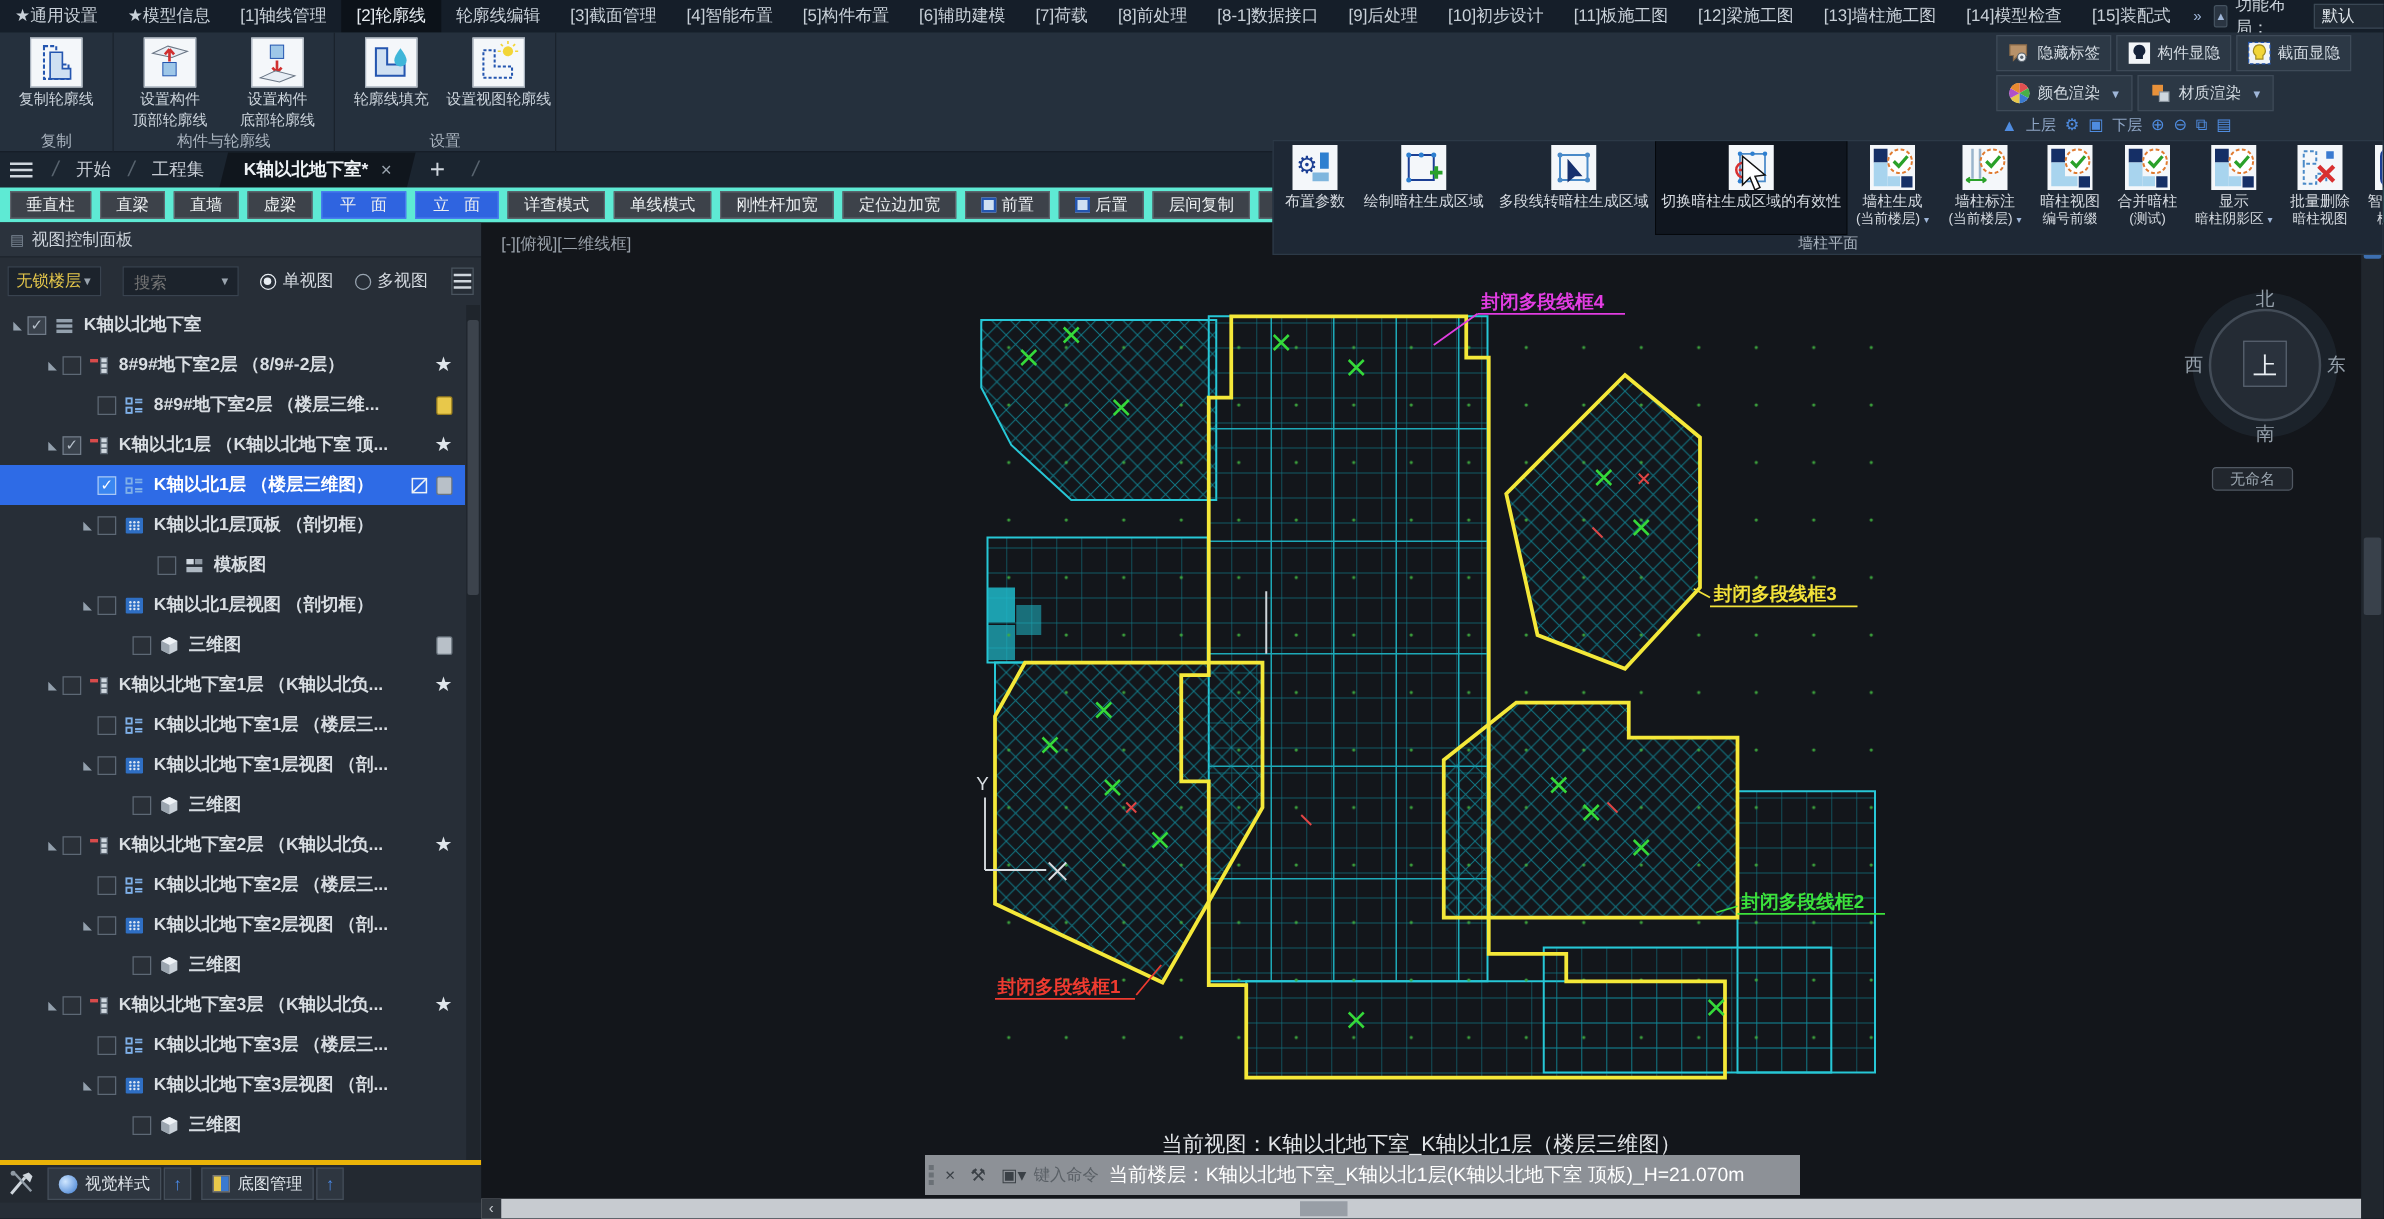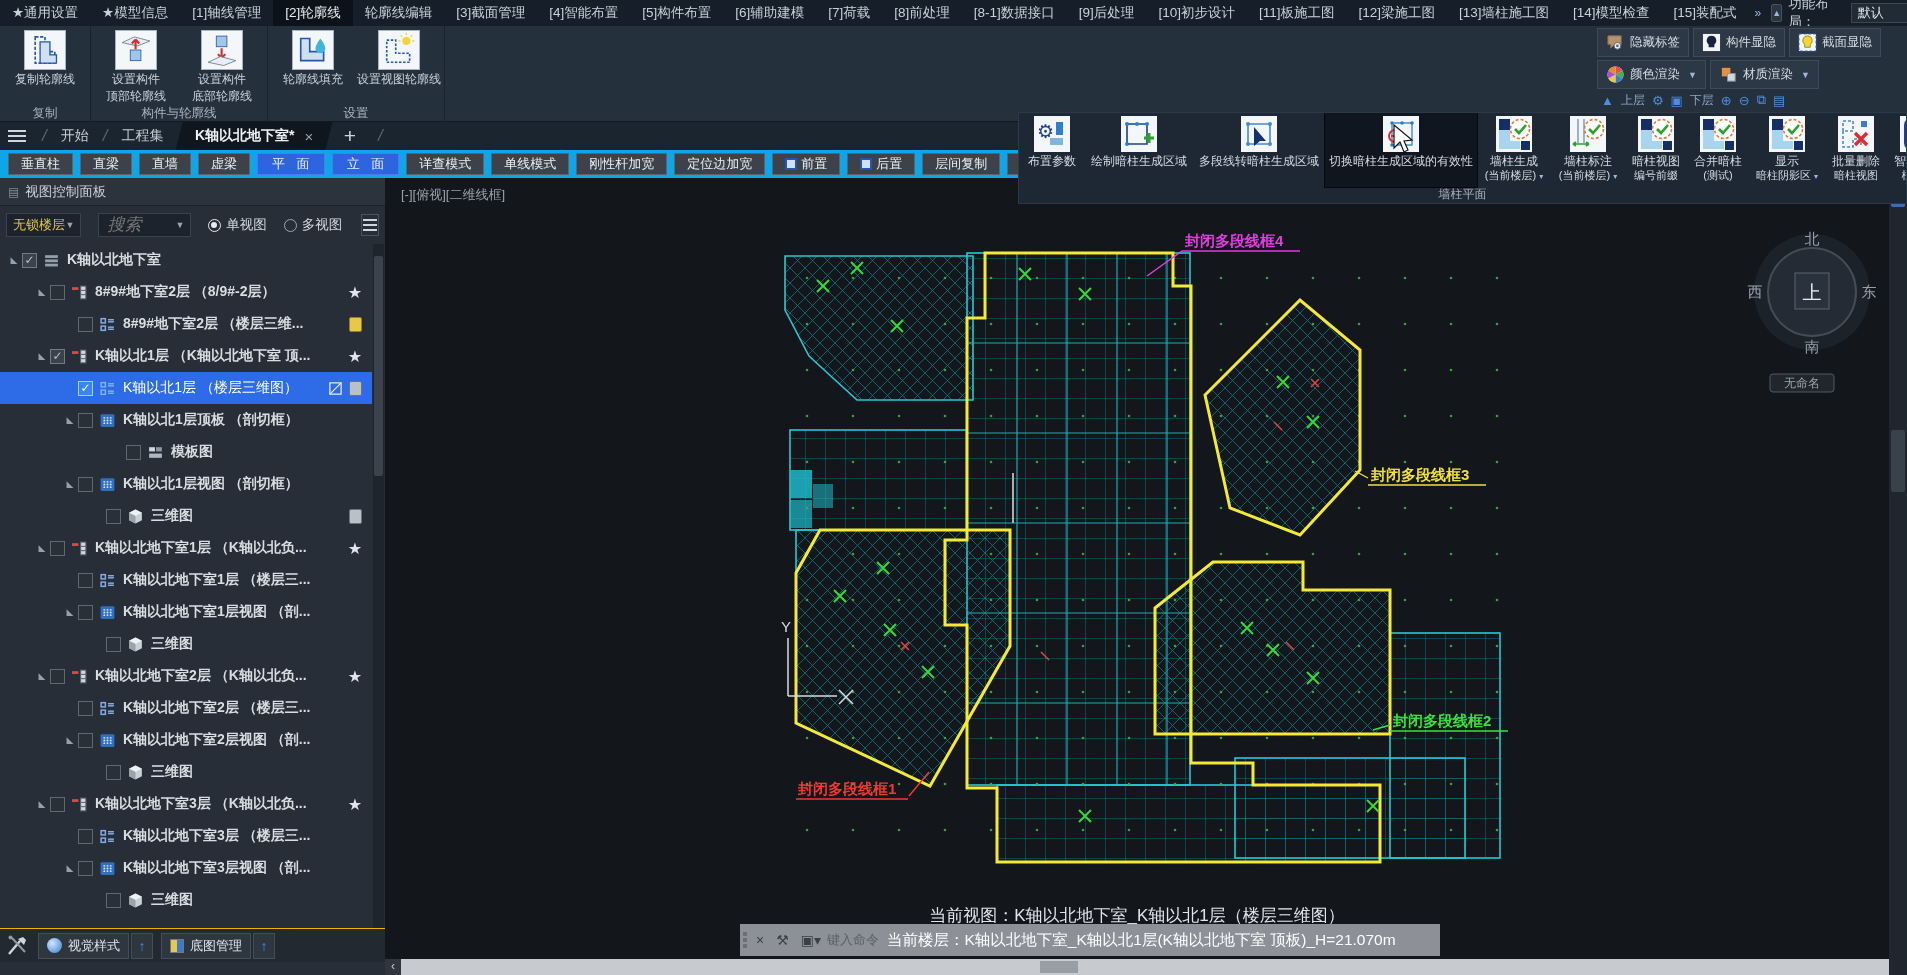--- a/index.html
+++ b/index.html
@@ -41,21 +41,21 @@
   #hamb i{display:block;width:18px;height:2px;background:#cfd6dd;}
   .tab-slash{color:#58646f;font-size:17px;padding:0 8px;font-style:italic;}
   .tab-plain{padding:0 6px;white-space:nowrap;}
   #tab-active{display:flex;align-items:center;background:#10161d;height:28px;padding:0 16px;margin-left:10px;transform:skewX(-14deg);}
   #tab-active>div{transform:skewX(14deg);display:flex;align-items:center;gap:10px;}
   #tab-active .tname{color:#eef2f6;font-weight:bold;white-space:nowrap;}
   #tab-active .tclose{color:#9aa4ae;font-size:15px;}
   #tab-add{color:#cfd6dd;font-size:21px;padding:0 14px;}
 
   
-  #toolbar{position:absolute;left:0;top:150px;width:1907px;height:28px;background:#0ea5e9;display:flex;align-items:center;gap:7px;padding-left:8px;}
+  #toolbar{position:absolute;left:0;top:150px;width:1907px;height:28px;background:#5eead4;display:flex;align-items:center;gap:7px;padding-left:8px;}
   .tb-btn{height:22px;background:#3d424a;border:1px solid #5e646c;color:#eceff1;font-size:13px;display:flex;align-items:center;padding:0 12px;white-space:nowrap;gap:4px;}
   .tb-btn.blue{background:#2f64e0;border-color:#4a7cf0;letter-spacing:4px;padding:0 10px 0 14px;}
   .tb-sq{width:12px;height:12px;background:#cfe0f2;border:2px solid #2456b0;display:inline-block;}
 
   
   #wcpanel{position:absolute;left:1018px;top:112px;width:889px;height:92px;background:#1e2835;border:1px solid #2c3947;z-index:40;overflow:hidden;display:flex;flex-direction:column;}
   #wcp-row{display:flex;flex:1;}
   .wcp-btn{display:flex;flex-direction:column;align-items:center;padding-top:3px;cursor:default;flex:0 0 auto;}
   .wcp-btn.hover{background:#10161f;outline:1px solid #05080c;}
   .wcp-btn .tile{width:36px;height:36px;background:#f4f7fa;display:flex;align-items:center;justify-content:center;}
@@ -67,50 +67,50 @@
 
   
   #sidebar{position:absolute;left:0;top:178px;width:385px;height:797px;background:#272e37;}
   #sb-title{height:28px;background:#2b333d;border-bottom:1px solid #1c232b;color:#ccd3da;font-size:13.5px;display:flex;align-items:center;padding-left:8px;gap:6px;}
   #sb-title .ticn{color:#7e8a96;font-size:12px;}
   #sb-filter{height:38px;display:flex;align-items:center;padding:0 6px;gap:17px;}
   .sb-combo{height:24px;background:#1c232c;border:1px solid #39434f;display:flex;align-items:center;padding:0 6px;font-size:13px;}
   #combo-floor{width:100px;color:#e6c84b;}
   .sb-combo .caret{margin-left:auto;color:#9aa4ae;font-size:9px;}
   #combo-search{width:104px;}
-  #combo-search input{background:transparent;border:none;outline:none;color:#9aa4ae;width:70px;font-size:17px;font-style:italic;}
+  #combo-search input{background:transparent;border:none;outline:none;color:#9aa4ae;width:70px;font-size:13px;}
   .sb-radio{display:flex;align-items:center;gap:5px;color:#d5dae0;font-size:13.5px;white-space:nowrap;}
   .rdot{width:13px;height:13px;border-radius:50%;border:1.5px solid #9aa6b2;display:inline-block;position:relative;}
   .rdot.on{border-color:#e8edf2;}
   .rdot.on:after{content:"";position:absolute;left:2.2px;top:2.2px;width:6px;height:6px;border-radius:50%;background:#e8edf2;}
   #sb-ham{margin-left:2px;width:24px;height:22px;border:1px solid #4a545f;display:flex;flex-direction:column;gap:3px;align-items:center;justify-content:center;}
   #sb-ham i{width:14px;height:2px;background:#cfd6dd;display:block;}
 
   #tree{position:absolute;left:0;top:66px;width:372px;height:684px;overflow:hidden;}
   .trow{height:32px;display:flex;align-items:center;font-size:14px;color:#d8dde2;position:relative;white-space:nowrap;}
   .trow.selected{background:#2e6be6;}
-  .trow.selected .tlabel{color:#ffffff;font-weight:normal;}
+  .trow.selected .tlabel{color:#ffffff;font-weight:bold;}
   .expander{width:12px;height:12px;color:#93a0ad;font-size:9px;line-height:12px;flex:0 0 auto;margin-right:2px;text-align:center;}
   .cb{width:15px;height:15px;flex:0 0 auto;border:1px solid #5d6875;background:#2a3038;margin-right:6px;text-align:center;line-height:13px;font-size:12px;color:transparent;}
   .cb.gray{background:#3a424c;border-color:#707b88;color:#b8c2cc;}
   .cb.blue{background:#3a86f0;border-color:#a9c6f5;color:#ffffff;}
   .ticon{width:17px;height:17px;flex:0 0 auto;margin-right:7px;}
   .ticon svg{width:17px;height:17px;display:block;}
   .tlabel{overflow:hidden;text-overflow:clip;font-weight:bold;}
   .trail{margin-left:auto;display:flex;align-items:center;gap:6px;padding-right:10px;}
   .star{color:#dfe5ea;font-size:16px;}
   .doc{width:13px;height:15px;border-radius:2px;}
   .doc.yellow{background:#e8c84a;border:1px solid #9a7f1e;}
   .doc.gray{background:#b8c0c8;border:1px solid #6a747e;}
   .viewic svg{width:15px;height:15px;display:block;}
 
   #sb-scroll{position:absolute;right:1px;top:66px;width:11px;height:684px;background:#1f252c;}
   #sb-thumb{position:absolute;left:1px;top:12px;width:9px;height:220px;background:#3c434c;border-radius:2px;}
 
-  #sb-bottom{position:absolute;left:0;top:750px;width:385px;height:34px;background:#232931;border-top:1px solid #eab308;display:flex;align-items:center;gap:8px;padding:0 6px;}
+  #sb-bottom{position:absolute;left:0;top:750px;width:385px;height:34px;background:#232931;border-top:4px solid #eab308;display:flex;align-items:center;gap:8px;padding:0 6px;}
   #sb-tools svg{width:24px;height:22px;display:block;}
   .sbb-btn{height:26px;background:#2e3640;border:1px solid #444e59;display:flex;align-items:center;gap:6px;color:#dfe5ea;font-size:13px;padding:0 8px;}
   .sbb-up{height:26px;width:22px;background:#2e3640;border:1px solid #444e59;color:#4a8ae8;font-size:14px;display:flex;align-items:center;justify-content:center;margin-left:-6px;}
   .globe{width:15px;height:15px;border-radius:50%;background:radial-gradient(circle at 35% 35%,#cfe6ff,#3a7ad0);}
   .gridic{width:14px;height:14px;background:linear-gradient(90deg,#e8c84a 50%,#3a7ad0 50%);border:1px solid #777;}
 
   
   #canvas{position:absolute;left:385px;top:178px;width:1504px;height:781px;background:#13161b;overflow:hidden;}
   #vplabel{position:absolute;left:16px;top:8px;color:#9aa2ab;font-size:13px;z-index:5;}
   #status-view{position:absolute;left:0;top:726px;width:100%;text-align:center;color:#e2e5e8;font-size:17px;z-index:6;}

